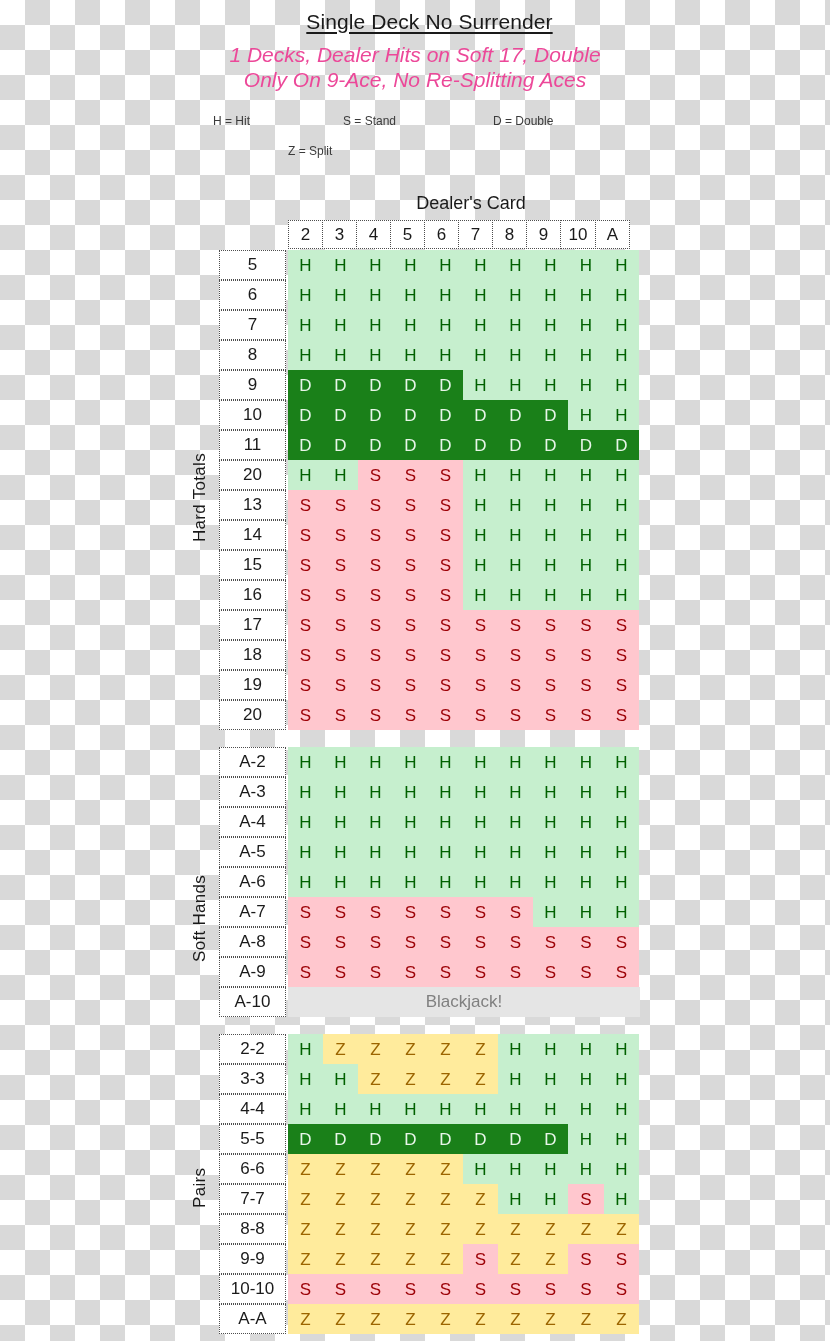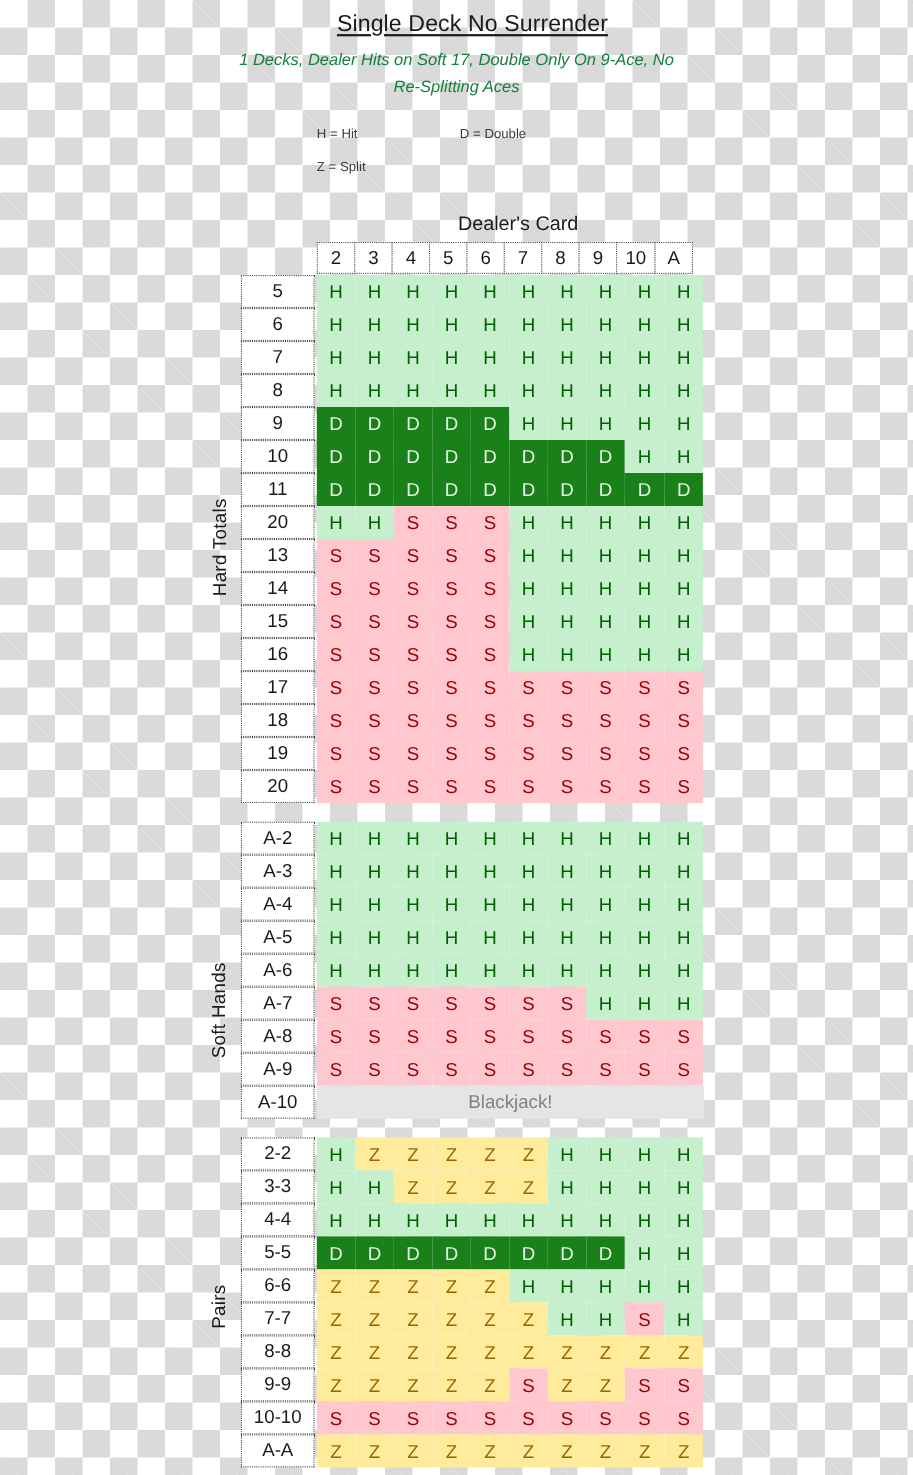--- a/index.html
+++ b/index.html
@@ -21,21 +21,21 @@
   .header{width:100%;text-align:center;padding-top:8px;}
   .title{
     font-size:21px;color:#1a1a1a;
     text-decoration:underline;
     text-underline-offset:3px;
     letter-spacing:.1px;
     line-height:28px;
     padding-left:29px;
   }
   .subtitle{
-    font-size:15px;font-style:italic;color:#15803d;
+    font-size:21px;font-style:italic;color:#ec4899;
     line-height:25px;margin-top:6px;
     width:420px;margin-left:auto;margin-right:auto;
   }
   .legend{margin-top:14px;font-size:12px;color:#3b3b3b;}
   .legend-row{display:flex;justify-content:center;line-height:30px;}
   .legend-row span{display:block;}
   .lg1{width:130px;text-align:left;padding-left:16px;}
   .lg2{width:150px;text-align:left;}
   .lg3{width:140px;text-align:left;}
 
@@ -107,20 +107,21 @@
 <body>
 
 <div class="page">
 
   <div class="header">
     <div class="title">Single Deck No Surrender</div>
     <div class="subtitle">1 Decks, Dealer Hits on Soft 17, Double Only On 9-Ace, No Re-Splitting Aces</div>
     <div class="legend">
       <div class="legend-row">
         <span class="lg1">H = Hit</span>
+        <span class="lg2">S = Stand</span>
         <span class="lg3">D = Double</span>
       </div>
       <div class="legend-row">
         <span class="lg1">Z = Split</span>
         <span class="lg3"></span>
       </div>
     </div>
   </div>
 
   <div class="dealer-label">Dealer's Card</div>

